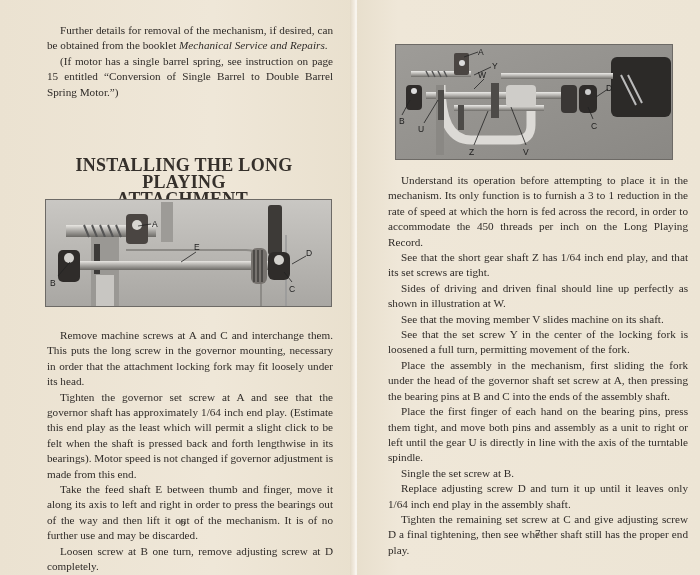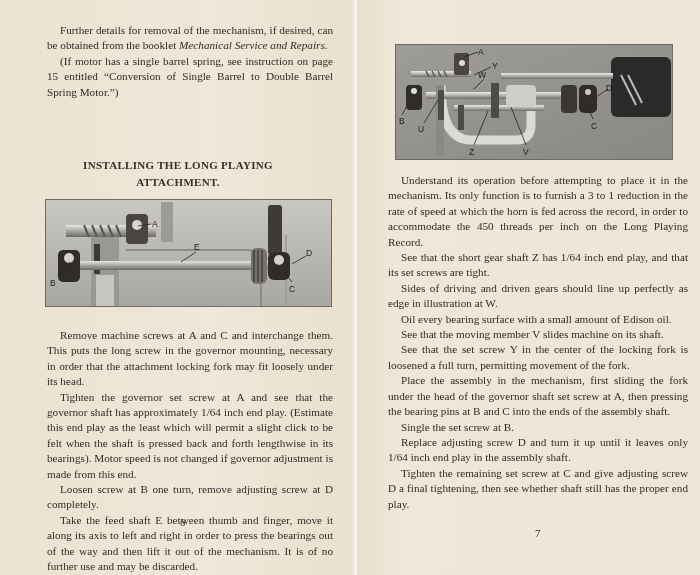--- a/index.html
+++ b/index.html
@@ -22,23 +22,23 @@
   .text {
     position: absolute;
     font-family: "Liberation Serif", "DejaVu Serif", serif;
     font-size: 11.2px; line-height: 15.4px; text-align: justify; color: #2f2b28;
   }
   .left .text { left: 47px; width: 286px; }
   .right .text { left: 31px; width: 300px; }
   .text p { margin: 0; text-indent: 13px; }
   .text i { font-style: italic; }
   .heading {
-    position: absolute; left: 48px; width: 260px; top: 157px;
+    position: absolute; left: 54px; width: 260px; top: 157px;
     text-align: center; font-family: "Liberation Serif", serif;
-    font-weight: bold; font-size: 11px; line-height: 17px; letter-spacing: 0.3px; color: #35302b;
+    font-weight: bold; font-size: 18px; line-height: 17px; letter-spacing: 0.3px; color: #35302b;
   }
   .pagenum {
     position: absolute; font-family: "Liberation Serif", serif; font-size: 11px; color: #3a3530;
   }
   .photo {
     position: absolute; border: 1.5px solid #6d6a66; background: #b9b7b3; overflow: hidden;
   }
   .photo svg { display: block; }
   .lbl { font-family: "Liberation Sans", sans-serif; font-size: 8.5px; fill: #1c1c1c; }
 </style>
@@ -97,22 +97,22 @@
       <line x1="246" y1="64" x2="260" y2="56" stroke="#222" stroke-width="0.8"></line>
       <text class="lbl" x="260" y="56">D</text>
       <line x1="135" y1="62" x2="150" y2="52" stroke="#222" stroke-width="0.8"></line>
       <text class="lbl" x="148" y="50">E</text>
     </svg>
   </div>
 
   <div class="text" style="top:328px;">
     <p>Remove machine screws at A and C and interchange them. This puts the long screw in the governor mounting, necessary in order that the attachment locking fork may fit loosely under its head.</p>
     <p>Tighten the governor set screw at A and see that the governor shaft has approximately 1/64 inch end play. (Estimate this end play as the least which will permit a slight click to be felt when the shaft is pressed back and forth lengthwise in its bearings). Motor speed is not changed if governor adjustment is made from this end.</p>
+    <p>Take the feed shaft E between thumb and finger, move it along its axis to left and right in order to press the bearings out of the way and then lift it out of the mechanism. It is of no further use and may be discarded.</p>
     <p>Loosen screw at B one turn, remove adjusting screw at D completely.</p>
-    <p>Take the feed shaft E between thumb and finger, move it along its axis to left and right in order to press the bearings out of the way and then lift it out of the mechanism. It is of no further use and may be discarded.</p>
   </div>
 
   <div class="pagenum" style="left:180px; top:516px;">6</div>
 </div>
 
 <div class="spine"></div>
 
 <div class="page right">
   <div class="photo" style="left:38px; top:44px; width:276px; height:114px;">
     <svg width="276" height="114" viewBox="0 0 276 114">
@@ -165,24 +165,24 @@
       <line x1="192" y1="62" x2="197" y2="74" stroke="#222" stroke-width="0.8"></line>
       <text class="lbl" x="195" y="84">C</text>
       <line x1="200" y1="52" x2="212" y2="44" stroke="#222" stroke-width="0.8"></line>
       <text class="lbl" x="210" y="46">D</text>
     </svg>
   </div>
 
   <div class="text" style="top:173px;">
     <p>Understand its operation before attempting to place it in the mechanism. Its only function is to furnish a 3 to 1 reduction in the rate of speed at which the horn is fed across the record, in order to accommodate the 450 threads per inch on the Long Playing Record.</p>
     <p>See that the short gear shaft Z has 1/64 inch end play, and that its set screws are tight.</p>
-    <p>Sides of driving and driven gears should line up perfectly as edge in illustration at W.</p>
-    <p>Oil every bearing surface with a small amount of Edison oil.</p>
+    <p>Sides of driving and driven final should line up perfectly as shown in illustration at W.</p>
     <p>See that the moving member V slides machine on its shaft.</p>
     <p>See that the set screw Y in the center of the locking fork is loosened a full turn, permitting movement of the fork.</p>
     <p>Place the assembly in the mechanism, first sliding the fork under the head of the governor shaft set screw at A, then pressing the bearing pins at B and C into the ends of the assembly shaft.</p>
+    <p>Place the first finger of each hand on the bearing pins, press them tight, and move both pins and assembly as a unit to right or left until the gear U is directly in line with the axis of the turntable spindle.</p>
     <p>Single the set screw at B.</p>
     <p>Replace adjusting screw D and turn it up until it leaves only 1/64 inch end play in the assembly shaft.</p>
     <p>Tighten the remaining set screw at C and give adjusting screw D a final tightening, then see whether shaft still has the proper end play.</p>
   </div>
 
   <div class="pagenum" style="left:178px; top:527px;">7</div>
 </div>
 
 </body></html>

